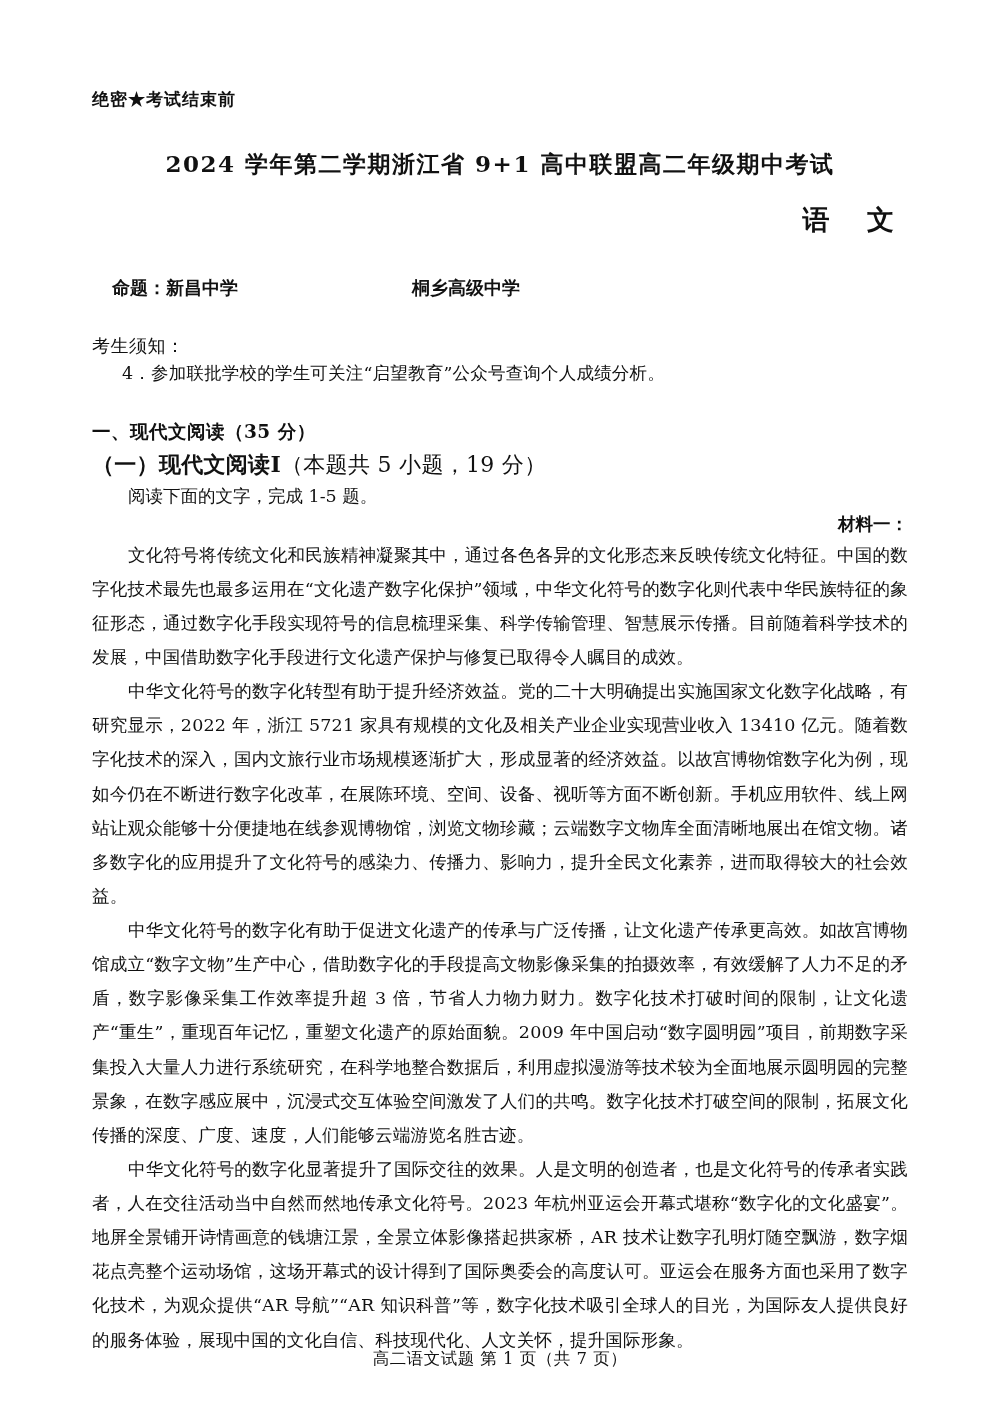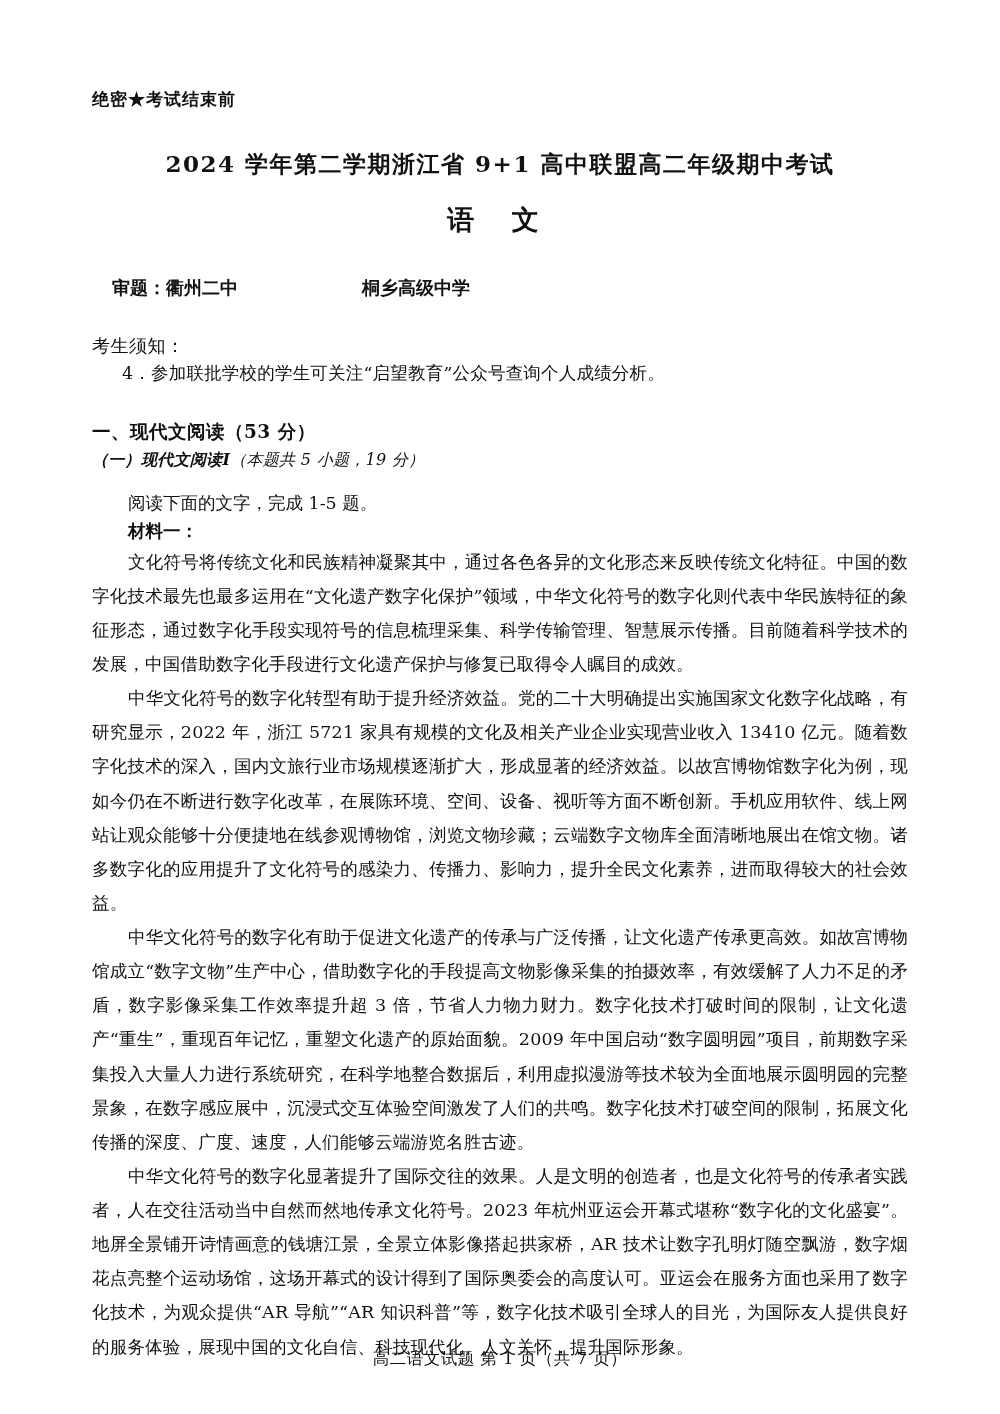--- a/index.html
+++ b/index.html
@@ -29,21 +29,21 @@
     margin-bottom: 38px;
   }
   .exam-title {
     text-align: center;
     font-size: 23px;
     font-weight: 700;
     letter-spacing: 1.5px;
     margin-bottom: 22px;
   }
   .subject-title {
-    text-align: center;
+    text-align: right;
     font-size: 27px;
     font-weight: 700;
     letter-spacing: 14px;
     margin-bottom: 38px;
   }
   .credits {
     display: flex;
     font-size: 18px;
     font-weight: 700;
     margin-bottom: 34px;
@@ -71,36 +71,36 @@
     letter-spacing: 0.2px;
   }
   .section-head {
     font-size: 18.5px;
     font-weight: 700;
     margin-top: 18px;
     margin-bottom: 6px;
     letter-spacing: 0.5px;
   }
   .sub-head {
-    font-size: 16px;
-    margin-bottom: 20px;
+    font-size: 22px;
+    margin-bottom: 4px;
     letter-spacing: 0.3px;
-    font-style: italic;
   }
   .sub-head b { font-weight: 700; }
   .instruction {
     font-size: 17.5px;
     text-indent: 36px;
     margin-bottom: 4px;
   }
   .material-label {
     font-size: 17.5px;
     font-weight: 700;
     text-indent: 36px;
     margin-bottom: 2px;
+    text-align: right;
   }
   .para {
     font-size: 17.5px;
     line-height: 1.95;
     text-indent: 36px;
     text-align: justify;
     text-justify: inter-ideograph;
     letter-spacing: 0.2px;
     margin: 0;
   }
@@ -119,32 +119,32 @@
 
 <div class="page">
 
   <div class="secret-line">绝密★考试结束前</div>
 
   <div class="exam-title">2024 学年第二学期浙江省 9+1 高中联盟高二年级期中考试</div>
 
   <div class="subject-title">语  文</div>
 
   <div class="credits">
-    <div class="c2">
-      <span class="lbl">审题：</span><span>衢州二中</span>
+    <div class="c1">
+      <span class="lbl">命题：</span><span>新昌中学</span>
     </div>
     <div class="c3">桐乡高级中学</div>
   </div>
 
   <div class="notice-head">考生须知：</div>
   <ul class="notice-list">
     <li>4．参加联批学校的学生可关注“启望教育”公众号查询个人成绩分析。</li>
   </ul>
 
-  <div class="section-head">一、现代文阅读（53 分）</div>
+  <div class="section-head">一、现代文阅读（35 分）</div>
 
   <div class="sub-head">
     <b>（一）现代文阅读I</b><span>（本题共 5 小题，19 分）</span>
   </div>
 
   <div class="instruction">阅读下面的文字，完成 1-5 题。</div>
 
   <div class="material-label">材料一：</div>
 
   <p class="para">文化符号将传统文化和民族精神凝聚其中，通过各色各异的文化形态来反映传统文化特征。中国的数字化技术最先也最多运用在“文化遗产数字化保护”领域，中华文化符号的数字化则代表中华民族特征的象征形态，通过数字化手段实现符号的信息梳理采集、科学传输管理、智慧展示传播。目前随着科学技术的发展，中国借助数字化手段进行文化遗产保护与修复已取得令人瞩目的成效。</p>

